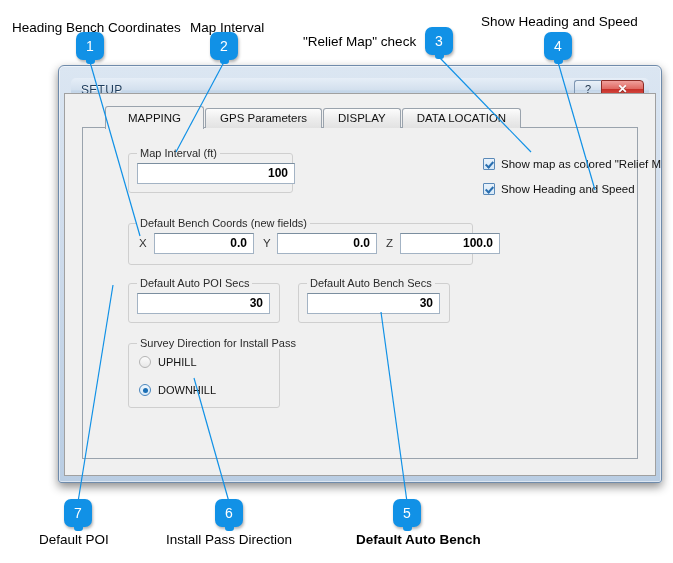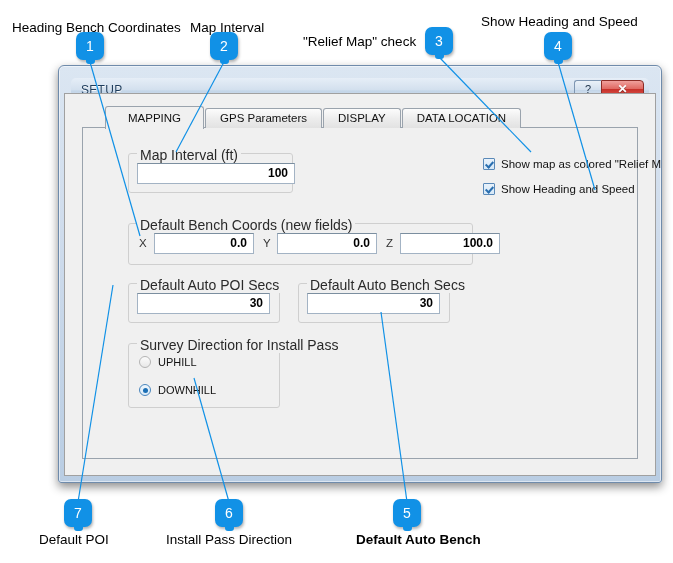--- a/index.html
+++ b/index.html
@@ -198,21 +198,21 @@
     border: 1px solid #cfcfcf;
     border-radius: 3px;
     box-sizing: border-box;
   }
   .groupbox > .gb-title {
     position: absolute;
     top: -7px;
     left: 8px;
     background: #f0f0f0;
     padding: 0 3px;
-    font-size: 14px;
+    font-size: 11px;
     color: #2a2a2a;
     white-space: nowrap;
   }
 
   
   .textfield {
     position: absolute;
     box-sizing: border-box;
     background: #ffffff;
     border: 1px solid #a3b3c4;

